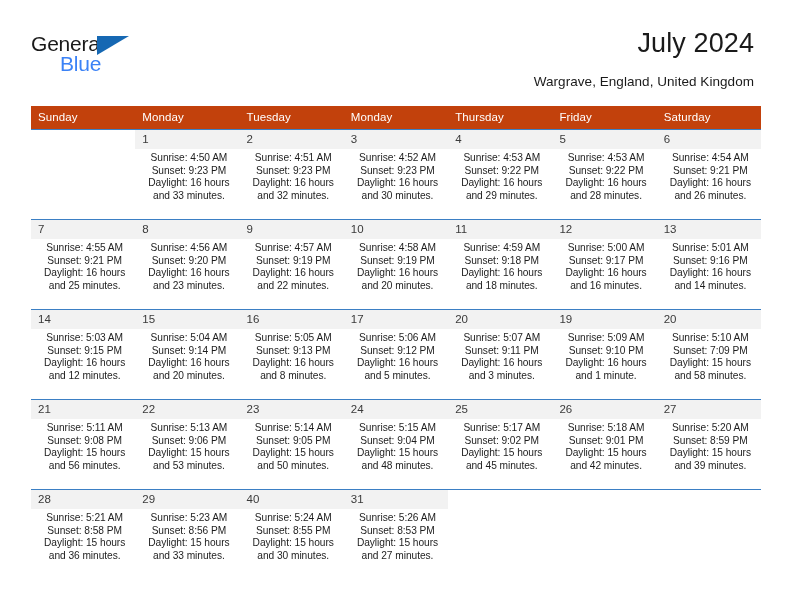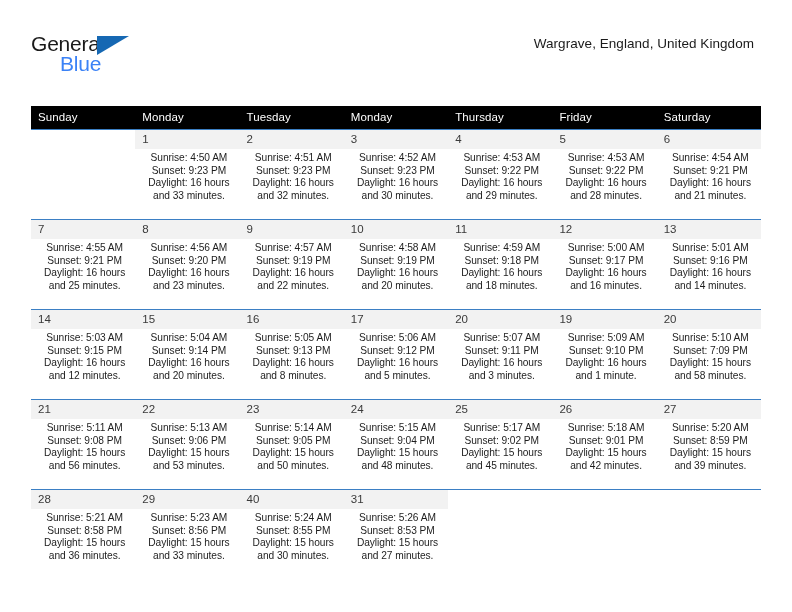--- a/index.html
+++ b/index.html
@@ -58,36 +58,36 @@
     text-align:right;
   }
   .cal-title {
     font-size:27px;
     font-weight:400;
     color:#1a1a1a;
     line-height:1.12;
     letter-spacing:0.1px;
   }
   .cal-subtitle {
-    margin-top:8px;
+    margin-top:16px;
     font-size:13.5px;
     color:#1a1a1a;
     letter-spacing:0.05px;
   }
 
   
   .cal {
     position:absolute;
     left:31px; top:106px;
     width:730px;
     border-collapse:collapse;
     table-layout:fixed;
   }
   .cal th {
-    background:#000000;
+    background:#c2410c;
     color:#ffffff;
     font-size:11.5px;
     font-weight:400;
     text-align:left;
     padding:5px 0 6px 7px;
     letter-spacing:0.1px;
     height:21px;
   }
   .cal td {
     vertical-align:top;
@@ -130,20 +130,21 @@
 
   <div class="header">
 
     <div class="logo">
       <span class="logo-general">General</span>
       <span class="logo-tri"></span>
       <span class="logo-blue">Blue</span>
     </div>
 
     <div class="title-wrap">
+      <div class="cal-title">July 2024</div>
       <div class="cal-subtitle">Wargrave, England, United Kingdom</div>
     </div>
 
   </div>
 
   <table class="cal">
     <thead>
       <tr id="weekday-row">
           <th>Sunday</th>
           <th>Monday</th>
@@ -216,21 +217,21 @@
               </div>
             </div>
           </td>
           <td>
             <div class="cell filled">
               <span class="daynum">6</span>
               <div class="info">
                 <div>Sunrise: 4:54 AM</div>
                 <div>Sunset: 9:21 PM</div>
                 <div>Daylight: 16 hours</div>
-                <div>and 21 minutes.</div>
+                <div>and 26 minutes.</div>
               </div>
             </div>
           </td>
         </tr>
         <tr>
           <td>
             <div class="cell filled">
               <span class="daynum">7</span>
               <div class="info">
                 <div>Sunrise: 4:55 AM</div>

